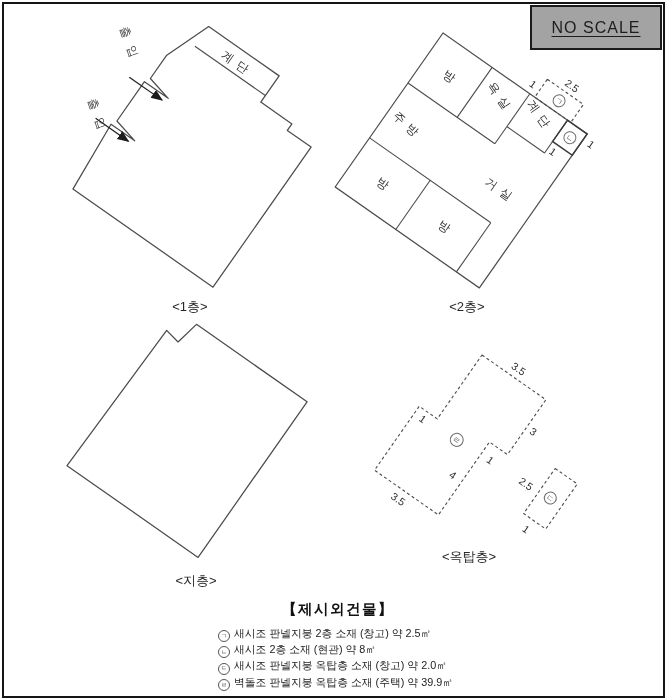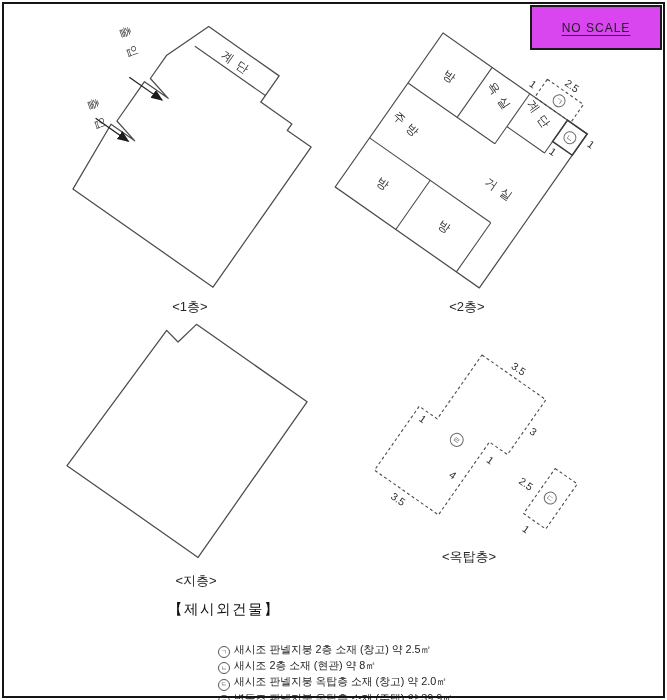--- a/index.html
+++ b/index.html
@@ -19,27 +19,27 @@
   .room1{font-size:12px;text-anchor:middle;}
   .dim{font-size:10.5px;text-anchor:middle;fill:#2f2f2f;}
   .cap{font-size:13px;text-anchor:middle;fill:#262626;}
   .ent{font-size:11.5px;letter-spacing:9px;fill:#4a4a4a;}
   .cmark{font-size:8px;text-anchor:middle;fill:#5a5a5a;}
   .cring{fill:none;stroke:#6a6a6a;stroke-width:1;}
 
   
   .noscale{position:absolute;left:530px;top:5px;width:128px;height:41px;
     border:2px solid #1a1a1a;display:flex;align-items:center;justify-content:center;
-    font-size:12px;letter-spacing:1px;color:#1d1d1d;background:#d946ef;}
+    font-size:16px;letter-spacing:1px;color:#1d1d1d;background:#a3a3a3;}
   .noscale span{text-decoration:underline;text-underline-offset:3px;}
 
   
   .legend{position:absolute;left:168px;top:600px;width:340px;}
-  .legend-title{font-weight:normal;font-size:14.5px;
-    letter-spacing:1.5px;color:#111;margin-bottom:23px;}
+  .legend-title{text-align:center;font-weight:bold;font-size:14.5px;
+    letter-spacing:1.5px;color:#111;margin-bottom:7px;}
   .legend-item{font-size:10.8px;line-height:14.4px;color:#222;
     padding-left:50px;white-space:nowrap;}
   .circ{display:inline-flex;align-items:center;justify-content:center;
     width:10px;height:10px;border:1px solid #555;border-radius:50%;
     font-size:6.5px;color:#444;margin-right:4px;vertical-align:-1px;}
 </style>
 </head>
 <body>
 
 <svg class="plan-svg" width="667" height="700" viewBox="0 0 667 700">

